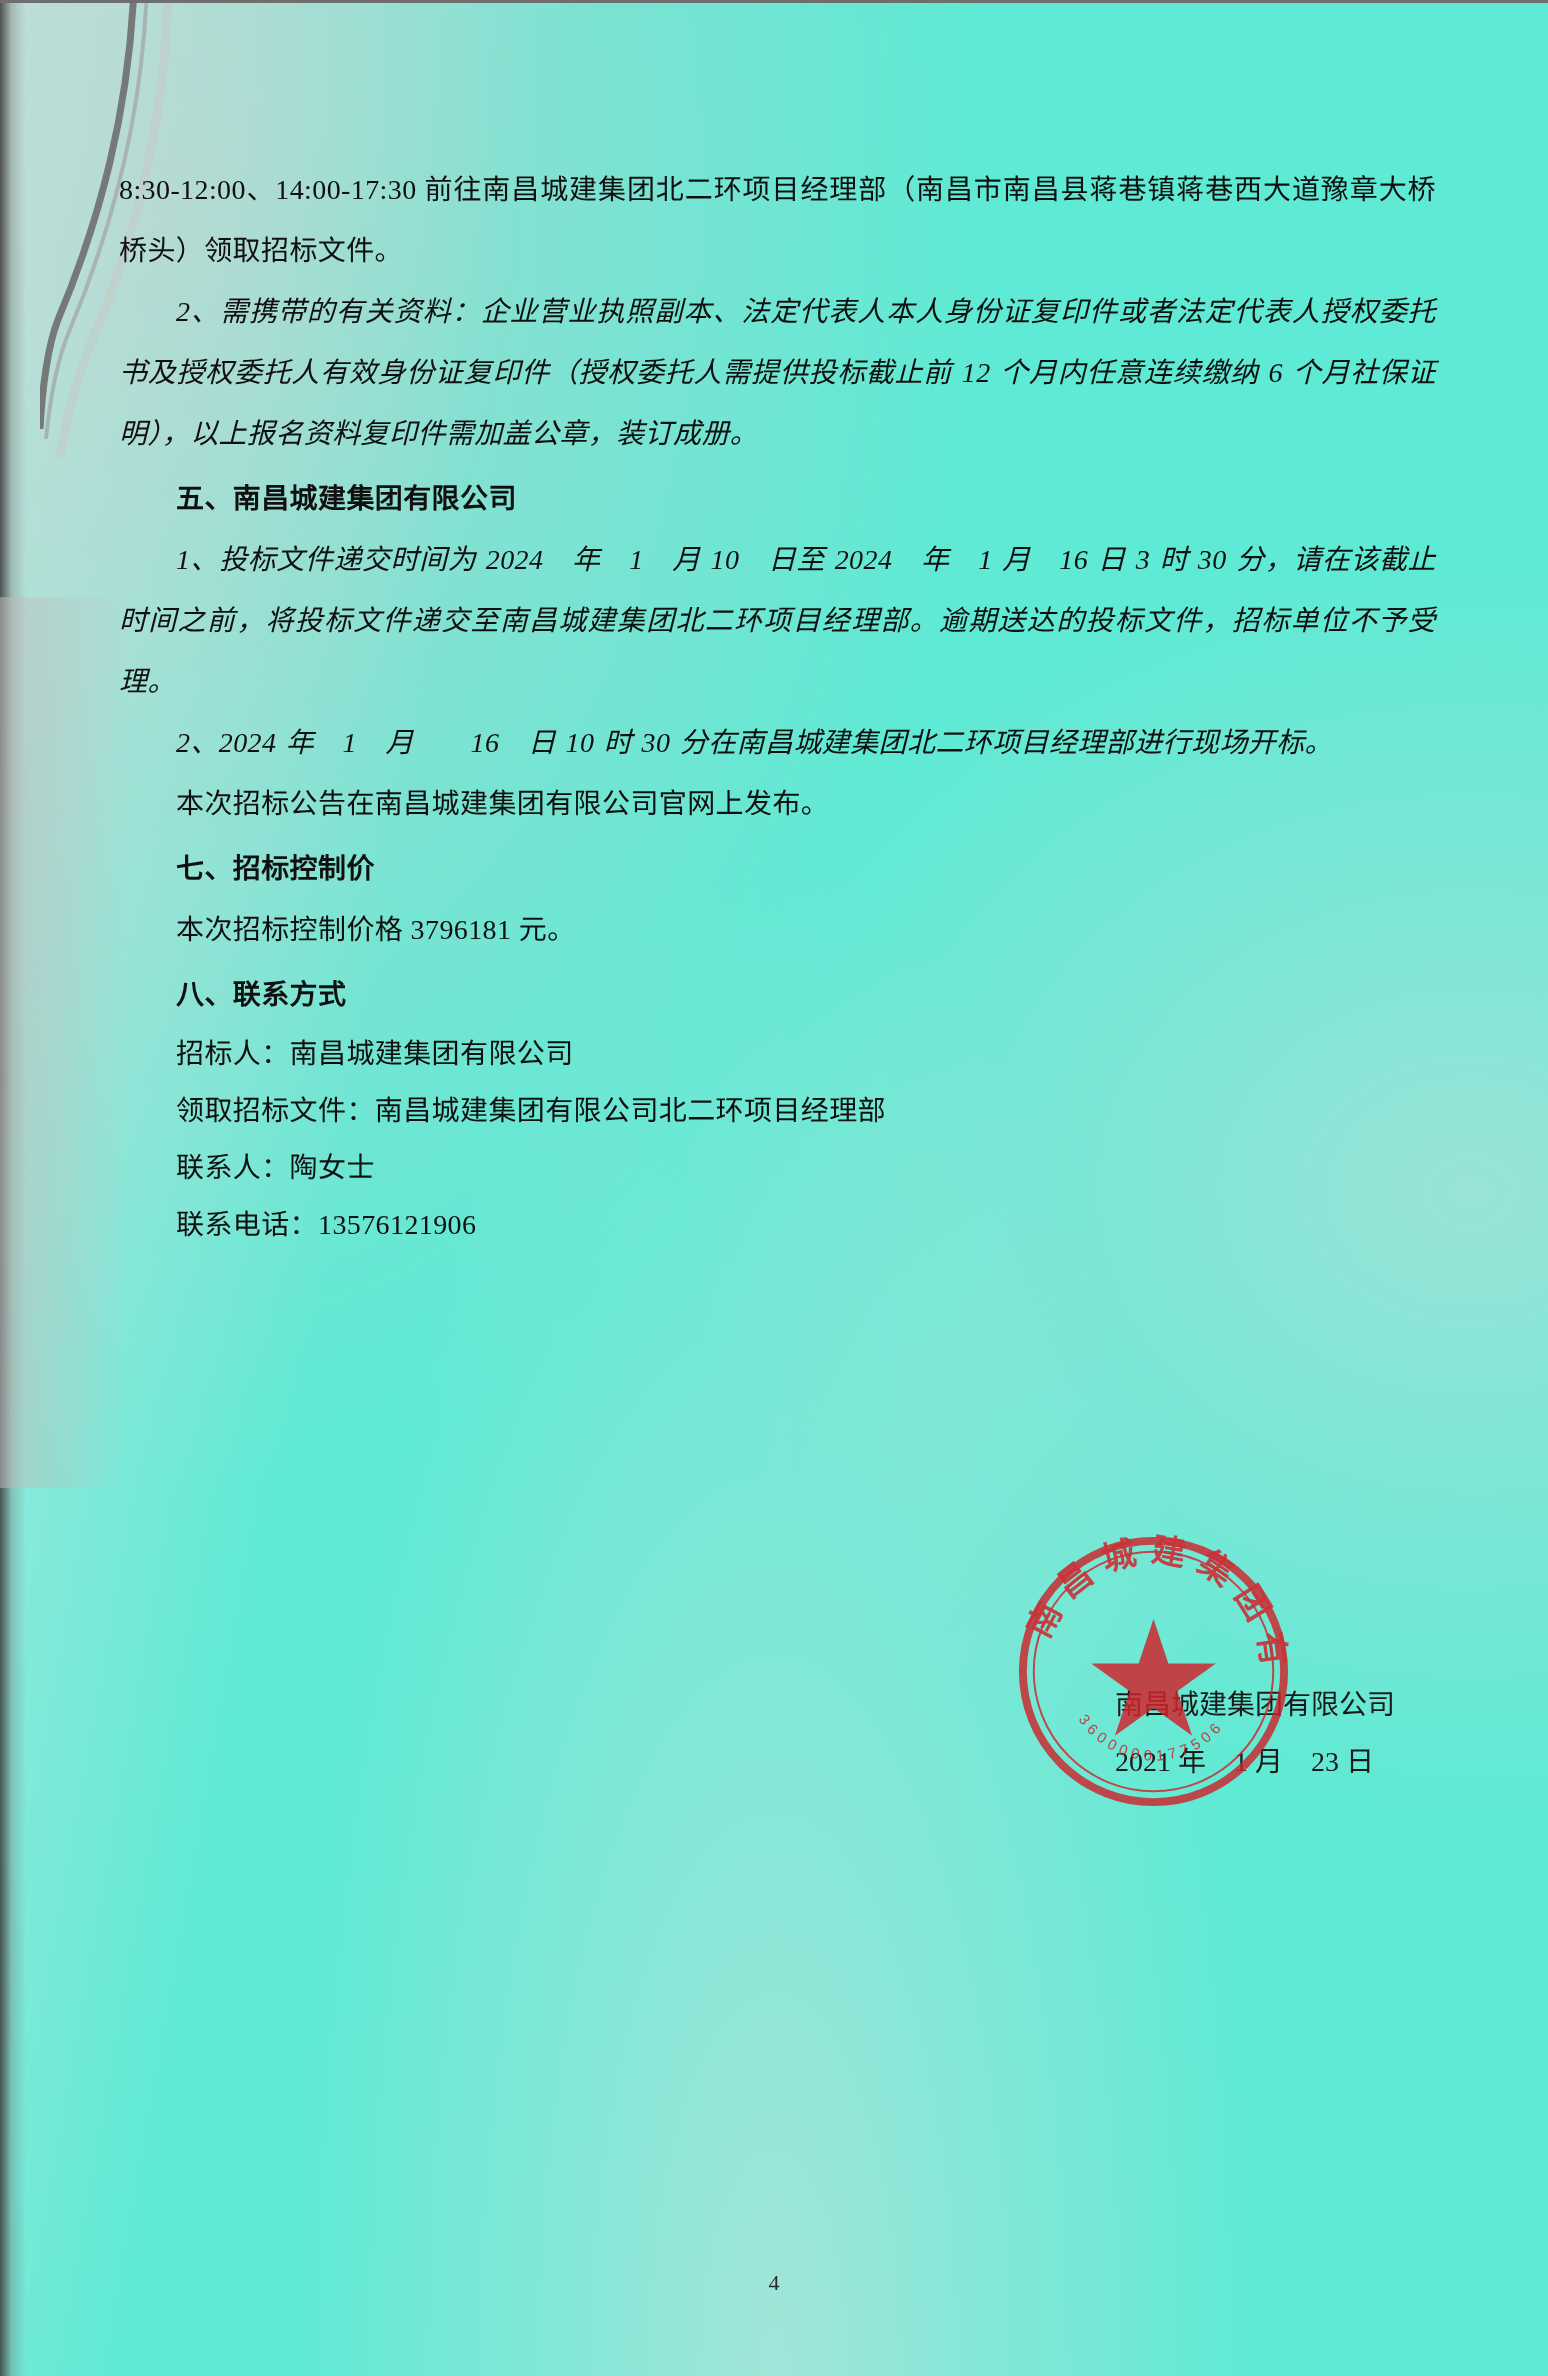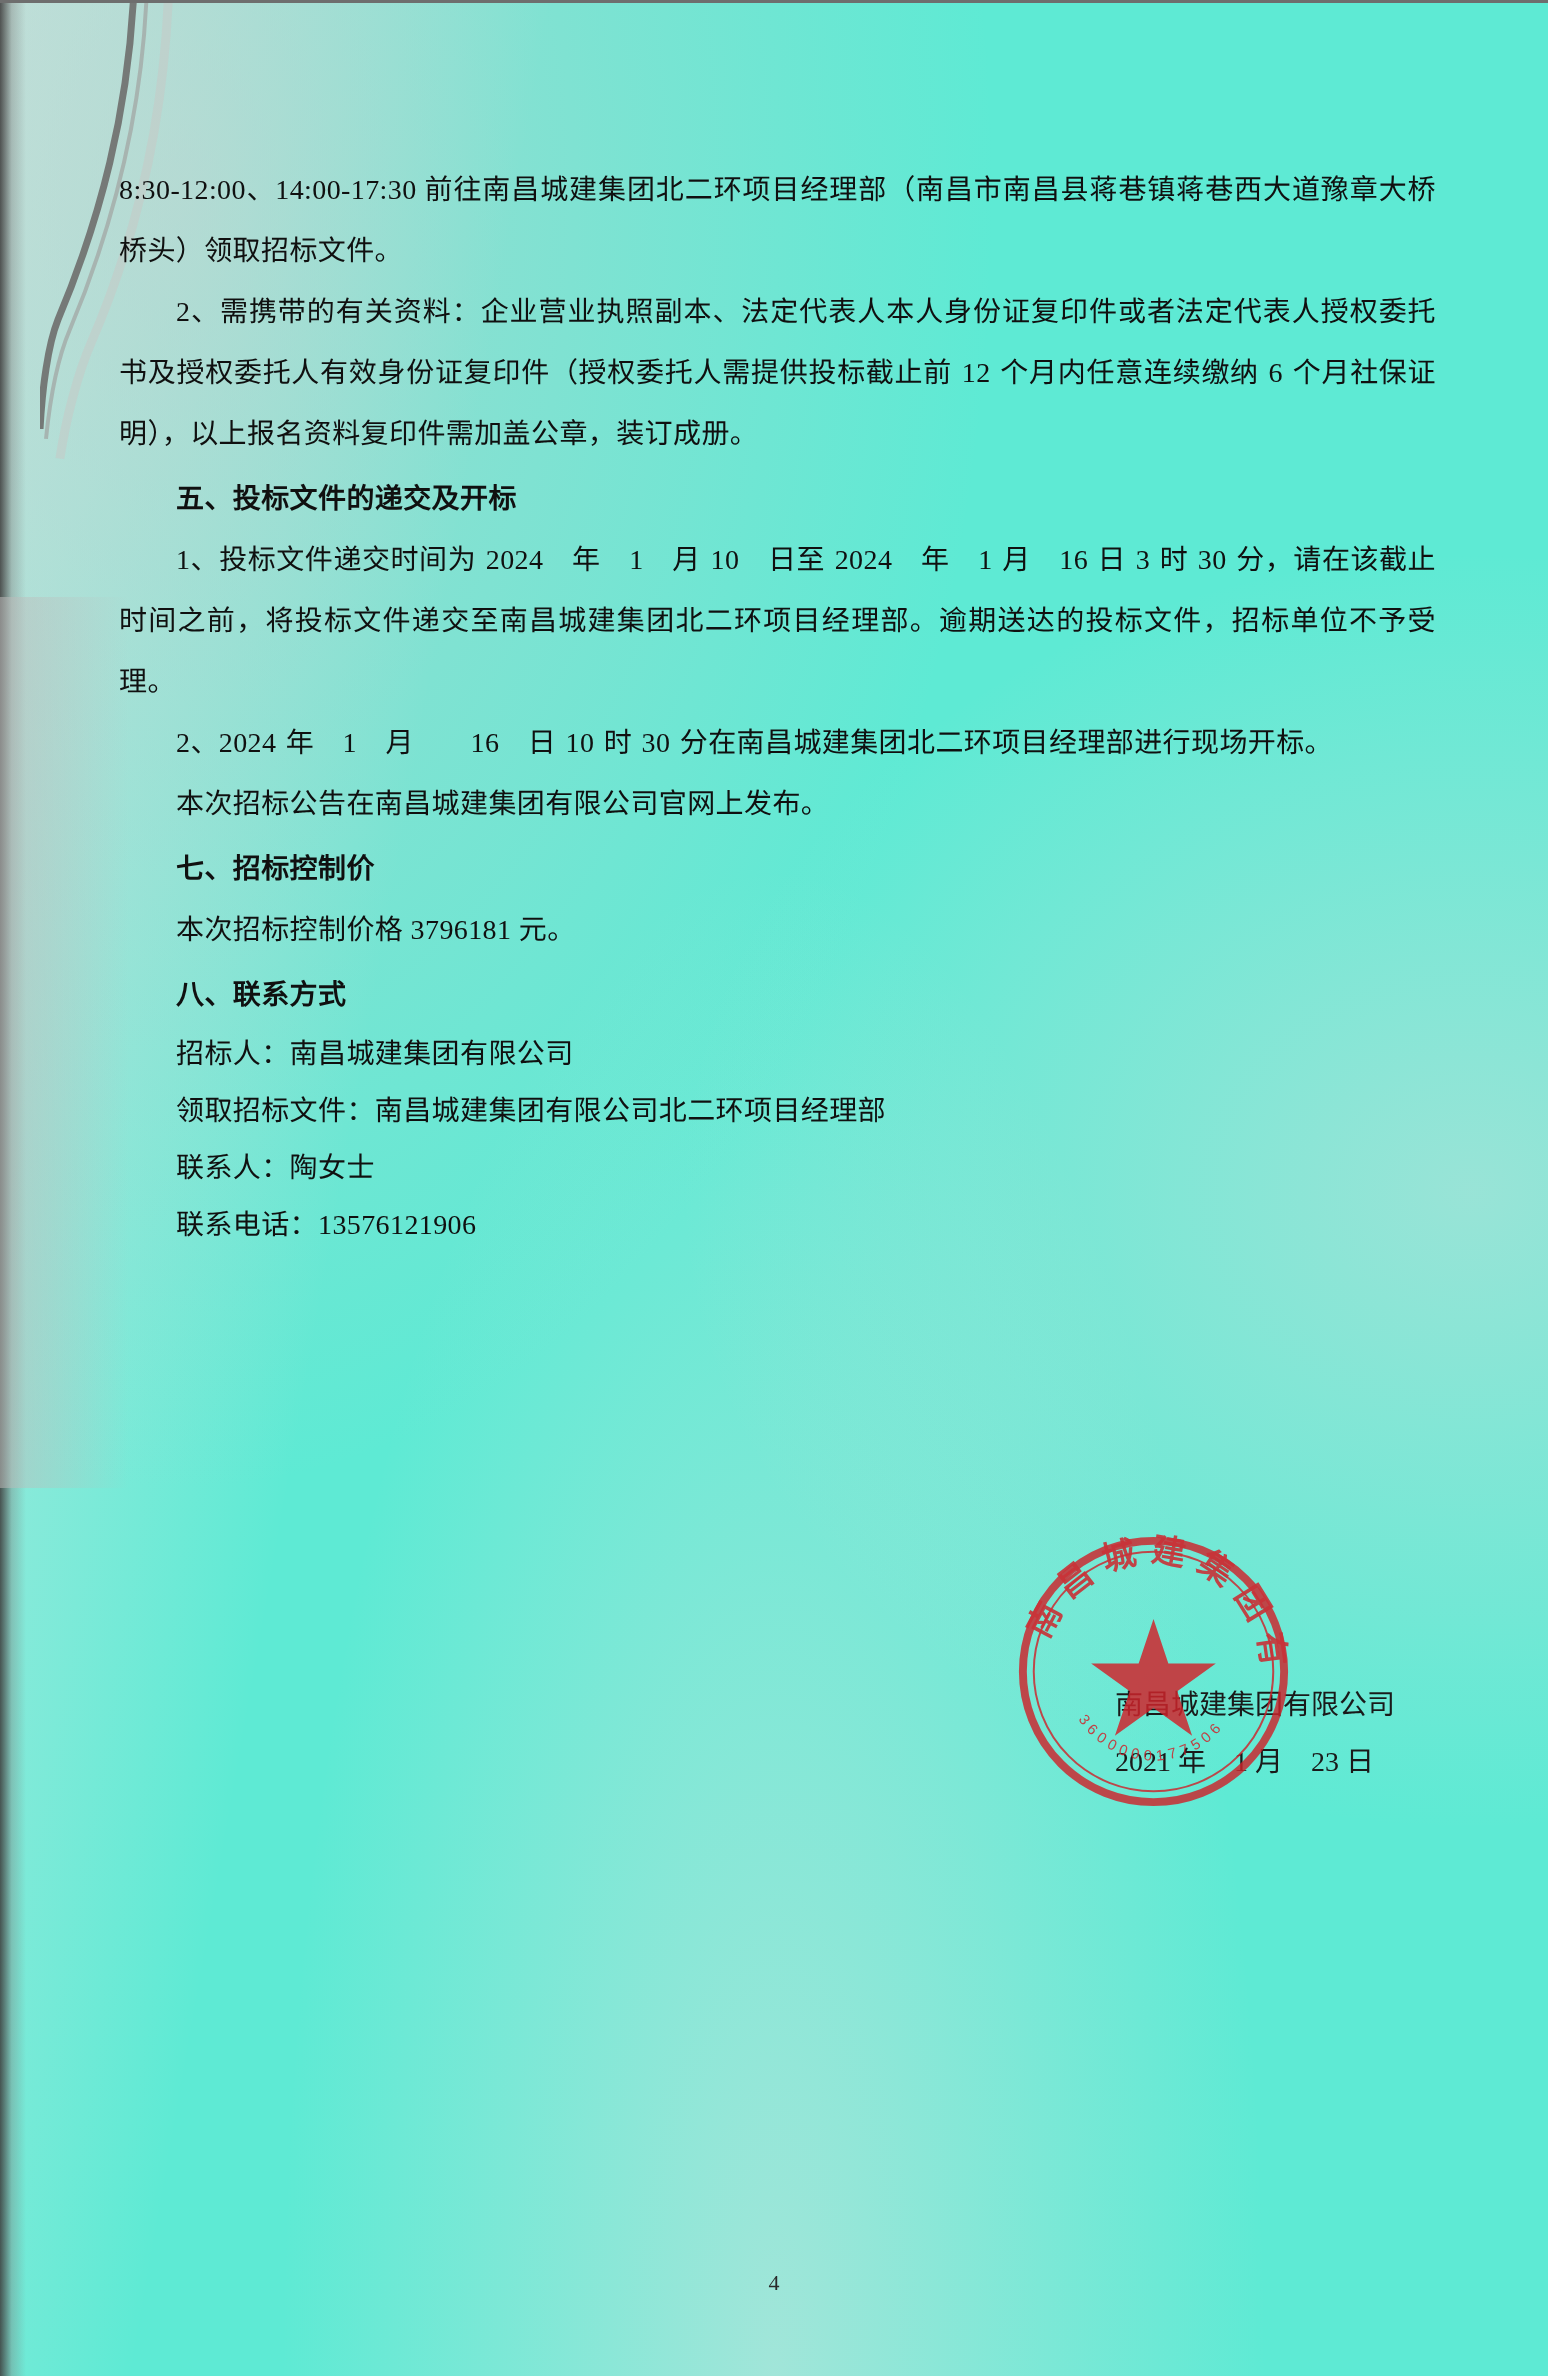--- a/index.html
+++ b/index.html
@@ -75,20 +75,21 @@
   .sub {
     text-indent: 57px;
   }
   .contact-line {
     text-indent: 57px;
     line-height: 57px;
   }
   .spaced {
     
     word-spacing: 2px;
+    font-style: italic;
   }
 
   
   .sign-block {
     position: absolute;
     right: 153px;
     top: 1673px;
     text-align: left;
     font-size: 28px;
     line-height: 57px;
@@ -133,21 +134,21 @@
       <path d="M130 -10 C 126 130, 96 250, 52 352 C 38 384, 26 430, 20 470" stroke="#c9c6c4" stroke-width="9" fill="none" opacity="0.45"></path>
     </svg>
   </div>
 
   <div class="body-text">
 
     <p class="plain">8:30-12:00、14:00-17:30 前往南昌城建集团北二环项目经理部（南昌市南昌县蒋巷镇蒋巷西大道豫章大桥桥头）领取招标文件。</p>
 
     <p class="indent2 spaced">2、需携带的有关资料：企业营业执照副本、法定代表人本人身份证复印件或者法定代表人授权委托书及授权委托人有效身份证复印件（授权委托人需提供投标截止前 12 个月内任意连续缴纳 6 个月社保证明），以上报名资料复印件需加盖公章，装订成册。</p>
 
-    <p class="heading">五、投标文件的递交及开标</p>
+    <p class="heading">五、南昌城建集团有限公司</p>
     <p class="indent2 spaced">1、投标文件递交时间为 2024　年　1　月 10　日至 2024　年　1 月　16 日 3 时 30 分，请在该截止时间之前，将投标文件递交至南昌城建集团北二环项目经理部。逾期送达的投标文件，招标单位不予受理。</p>
     <p class="indent2 spaced">2、2024 年　1　月　　16　日 10 时 30 分在南昌城建集团北二环项目经理部进行现场开标。</p>
 
     <p class="sub">本次招标公告在南昌城建集团有限公司官网上发布。</p>
 
     <p class="heading">七、招标控制价</p>
     <p class="sub">本次招标控制价格 3796181 元。</p>
 
     <p class="heading">八、联系方式</p>
     <p class="contact-line">招标人：南昌城建集团有限公司</p>

